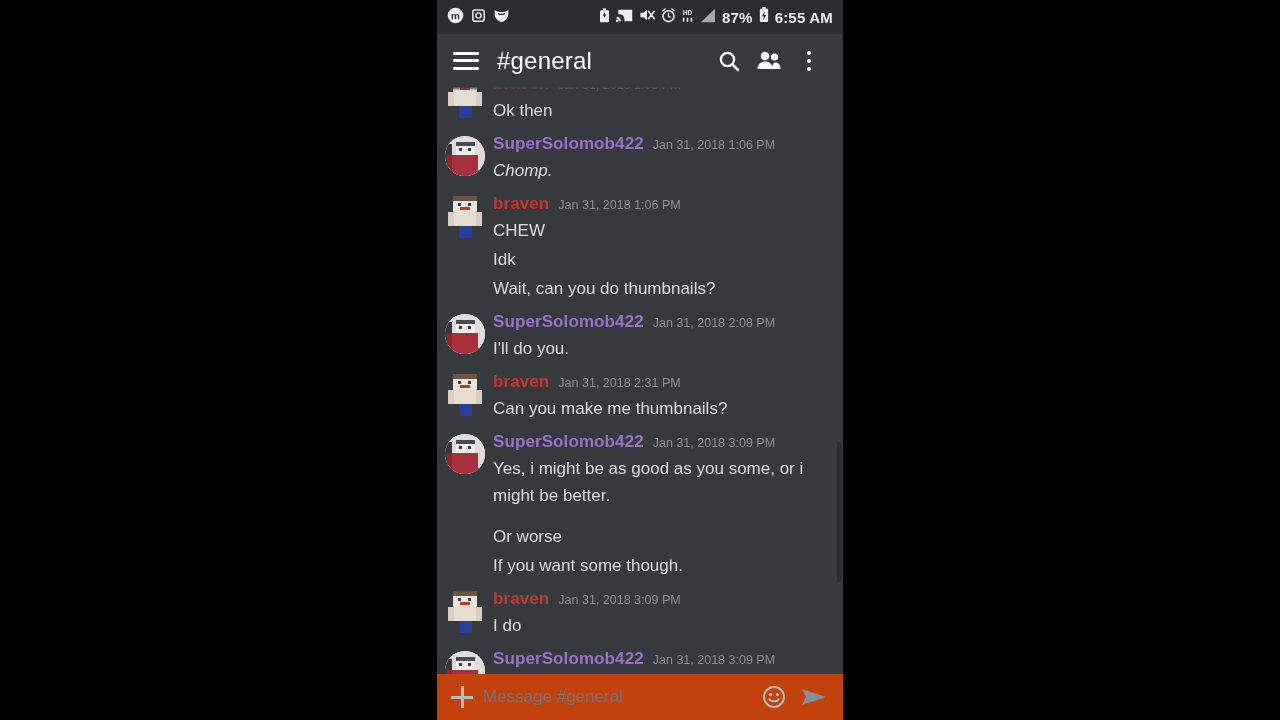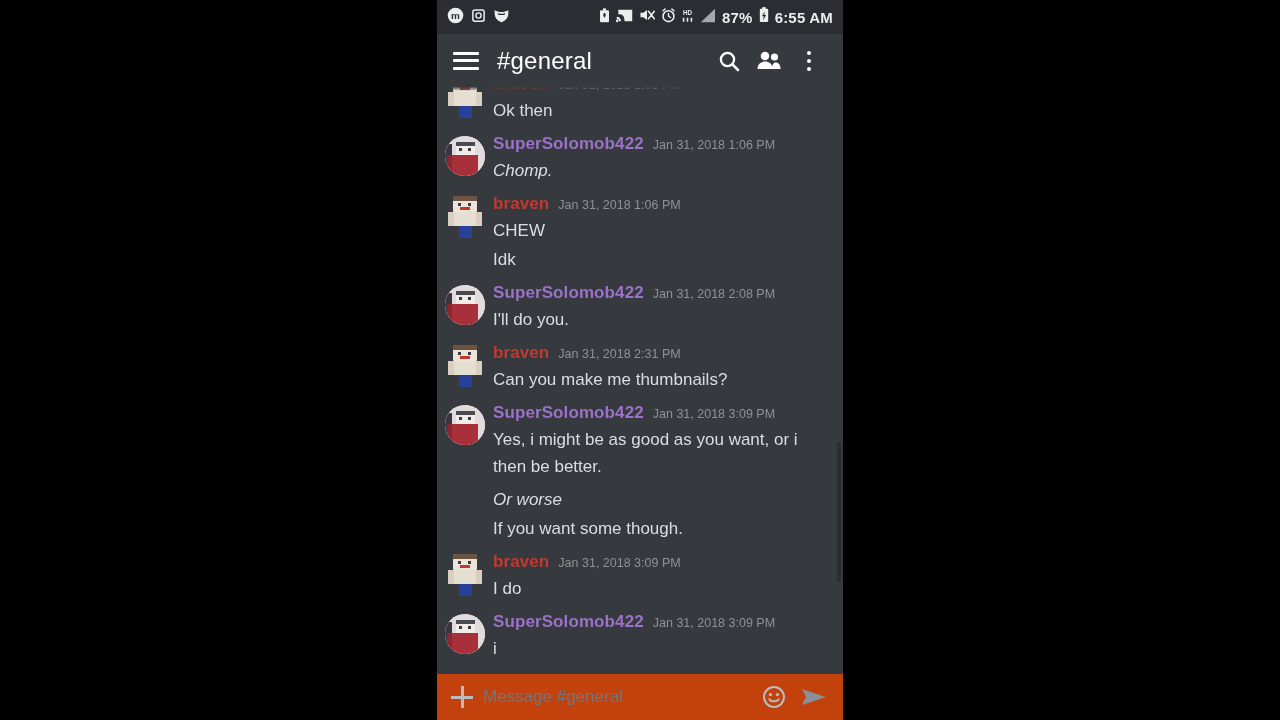--- a/index.html
+++ b/index.html
@@ -184,21 +184,21 @@
     color: #8e9297;
   }
   .line {
     font-size: 17px;
     color: #dcdde0;
     line-height: 27px;
     padding: 1px 0;
     word-wrap: break-word;
   }
   .line.italic { font-style: italic; }
-  .line.spaced { margin-top: 4px; font-style: italic; }
+  .line.spaced { margin-top: 12px; }
   
   #scrollbar {
     position: absolute;
     right: 2px;
     top: 355px;
     width: 4px;
     height: 140px;
     background: #2a2c31;
     border-radius: 2px;
   }
@@ -405,20 +405,21 @@
                 <div class="mouth"></div>
               </div>
             </div>
             <div class="msg-body">
               <div class="msg-head">
                 <span class="username red">braven</span>
                 <span class="timestamp">Jan 31, 2018 1:06 PM</span>
               </div>
               <div class="line">CHEW</div>
               <div class="line">Idk</div>
+              <div class="line">Wait, can you do thumbnails?</div>
             </div>
           </div>
           <div class="msg-group">
             <div class="avatar-wrap">
               <div class="av round av-solomob">
                 <div class="bg"></div>
                 <div class="dark"></div>
                 <div class="head"></div>
                 <div class="hair"></div>
                 <div class="eyeL"></div>
@@ -468,21 +469,21 @@
                 <div class="eyeR"></div>
                 <div class="armL"></div>
                 <div class="body"></div>
               </div>
             </div>
             <div class="msg-body">
               <div class="msg-head">
                 <span class="username purple">SuperSolomob422</span>
                 <span class="timestamp">Jan 31, 2018 3:09 PM</span>
               </div>
-              <div class="line">Yes, i might be as good as you want, or i then be better.</div>
+              <div class="line">Yes, i might be as good as you some, or i might be better.</div>
               <div class="line spaced">Or worse</div>
               <div class="line">If you want some though.</div>
             </div>
           </div>
           <div class="msg-group">
             <div class="avatar-wrap">
               <div class="av av-braven">
                 <div class="body"></div>
                 <div class="armL"></div>
                 <div class="armR"></div>

